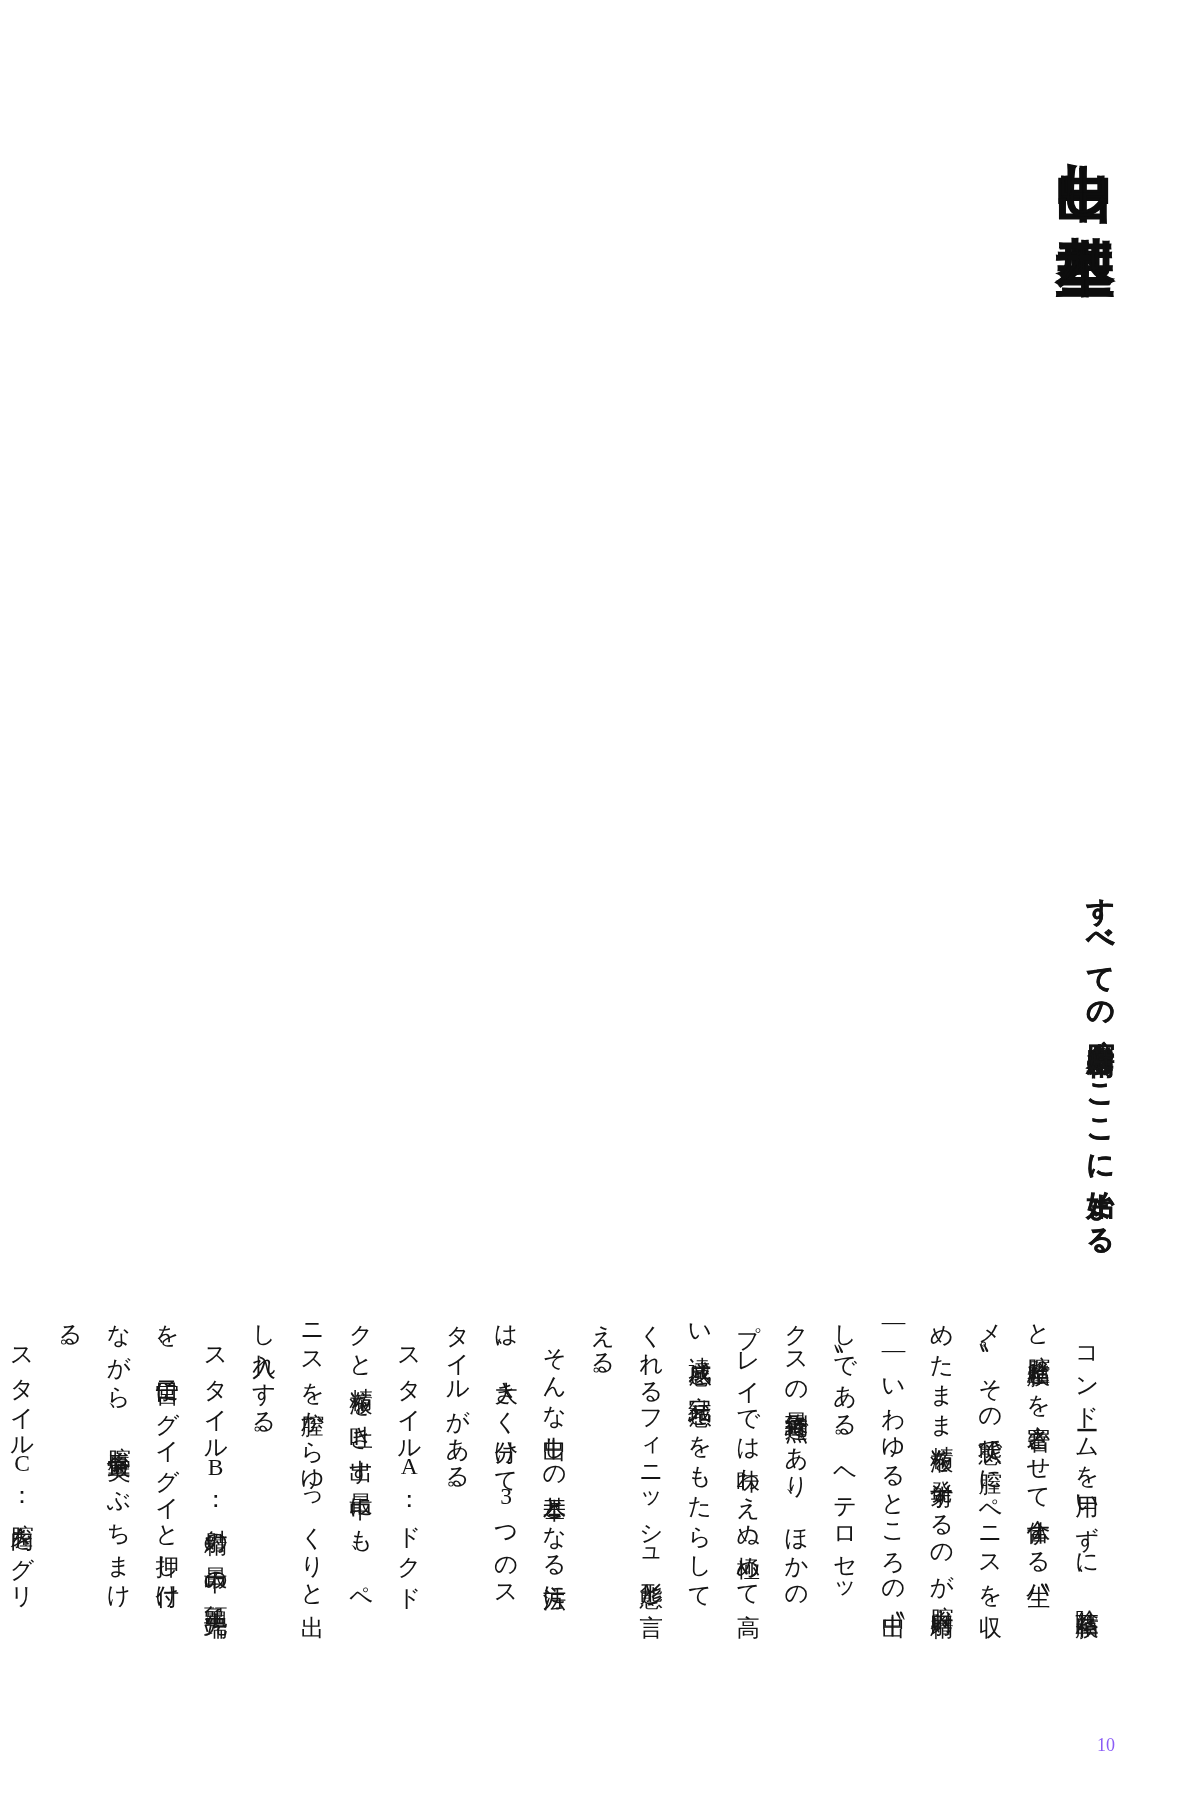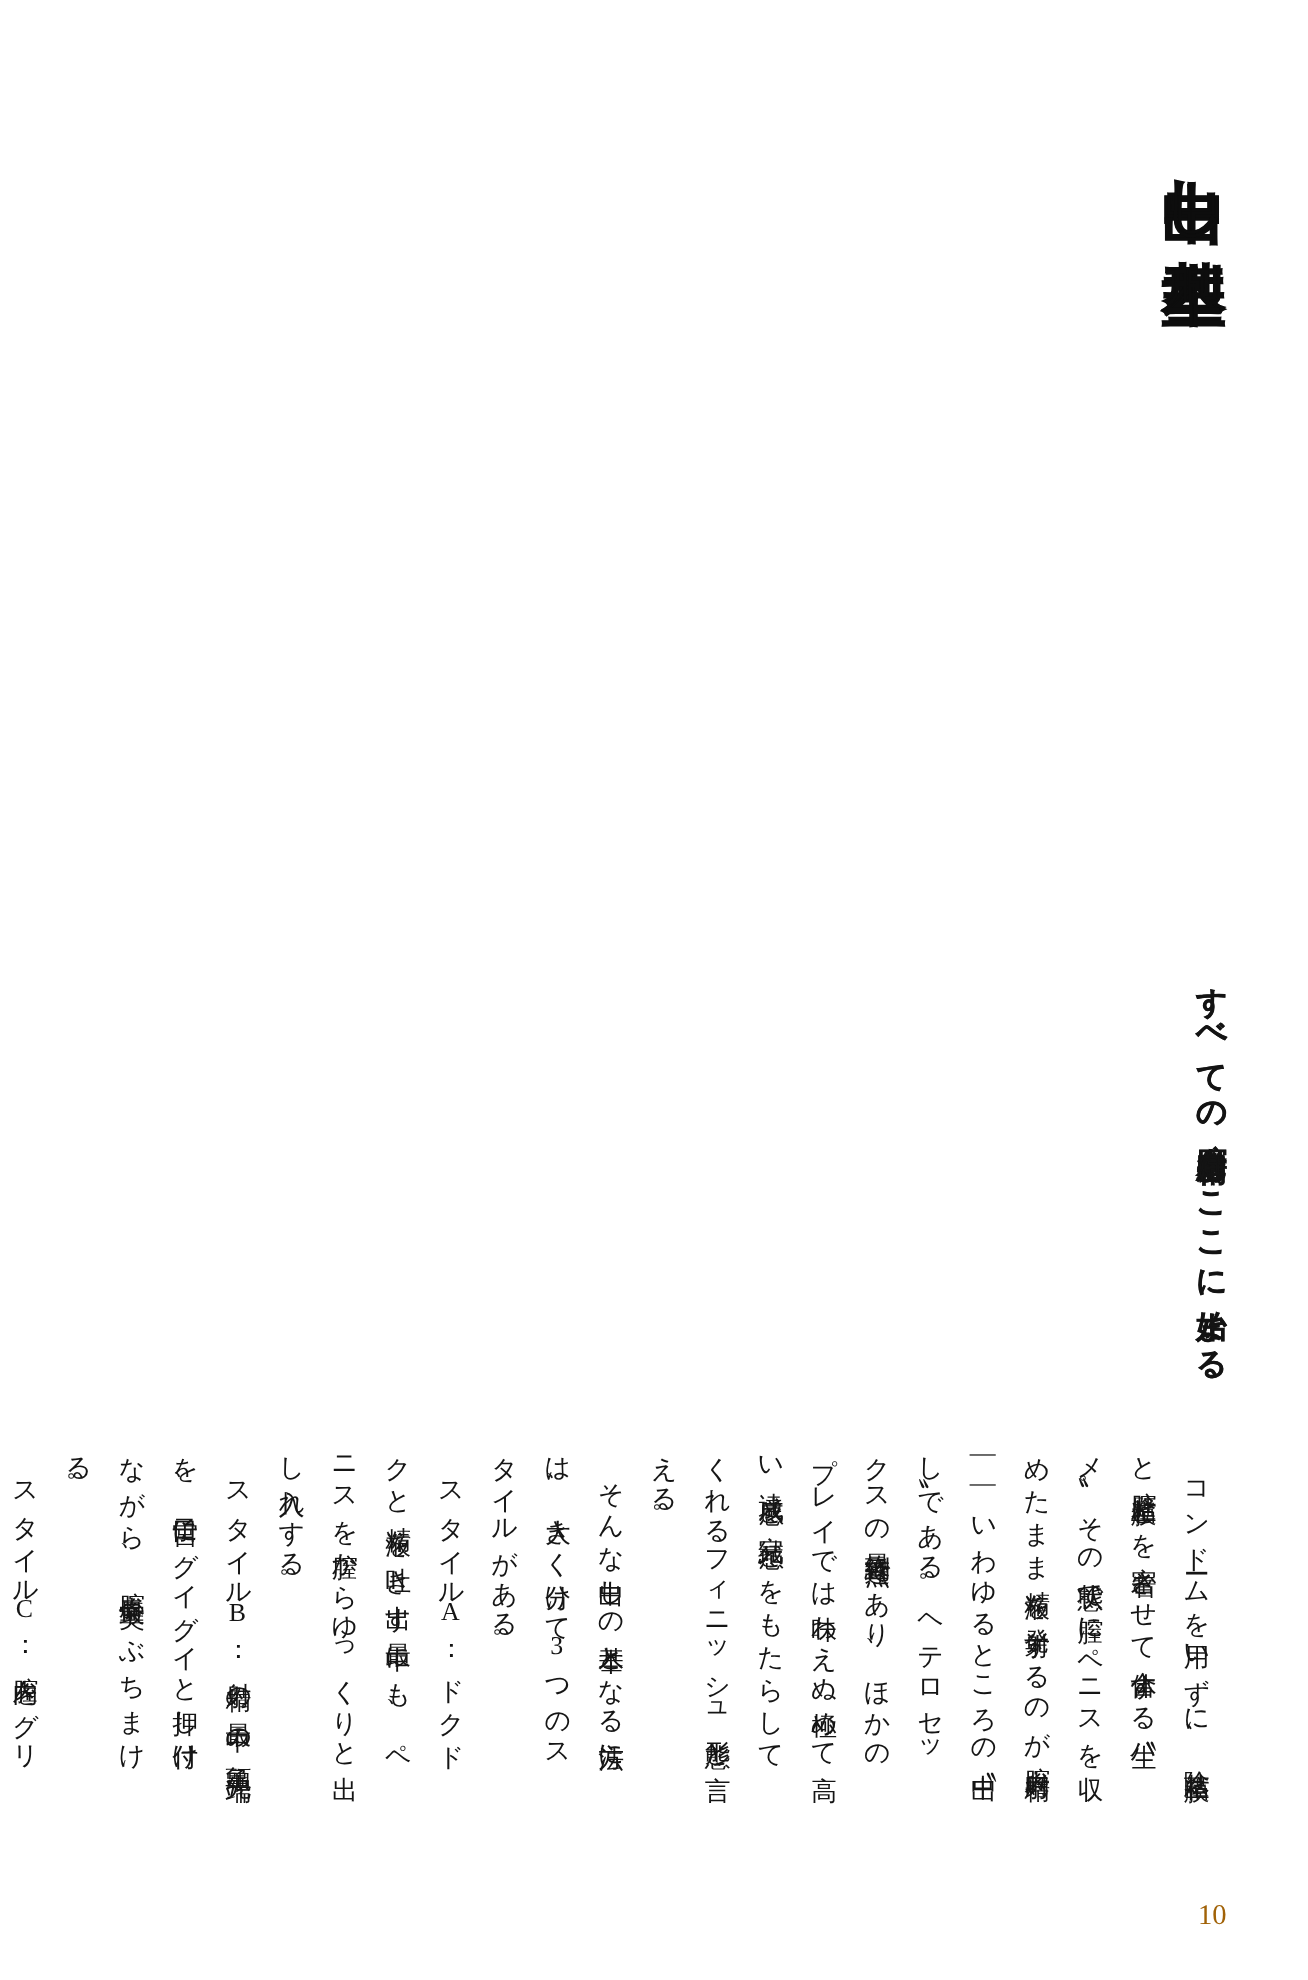--- a/index.html
+++ b/index.html
@@ -94,22 +94,22 @@
     margin: 0;
     padding: 0;
     text-indent: 1em;
   }
 
   .page-number {
     position: absolute;
     bottom: 44px;
     right: 74px;
     font-family: "Liberation Serif", "DejaVu Serif", serif;
-    font-size: 26px;
-    color: #a16207;
+    font-size: 18px;
+    color: #8b5cf6;
     margin-top: 14px;
   }
 </style>
 </head>
 <body>
 
 <div class="page">
 
   <div class="vtext-area">
 

